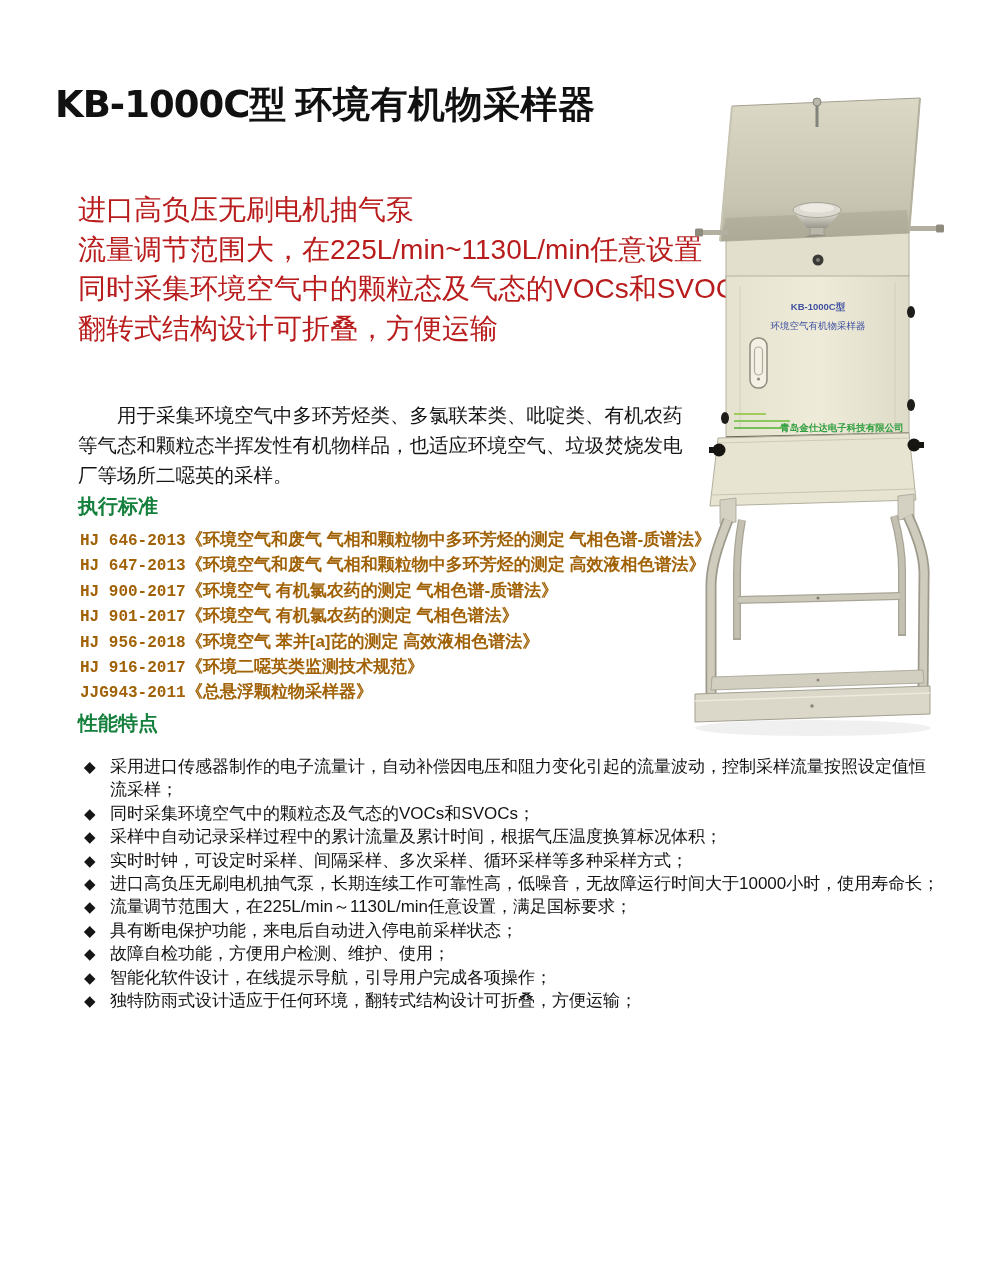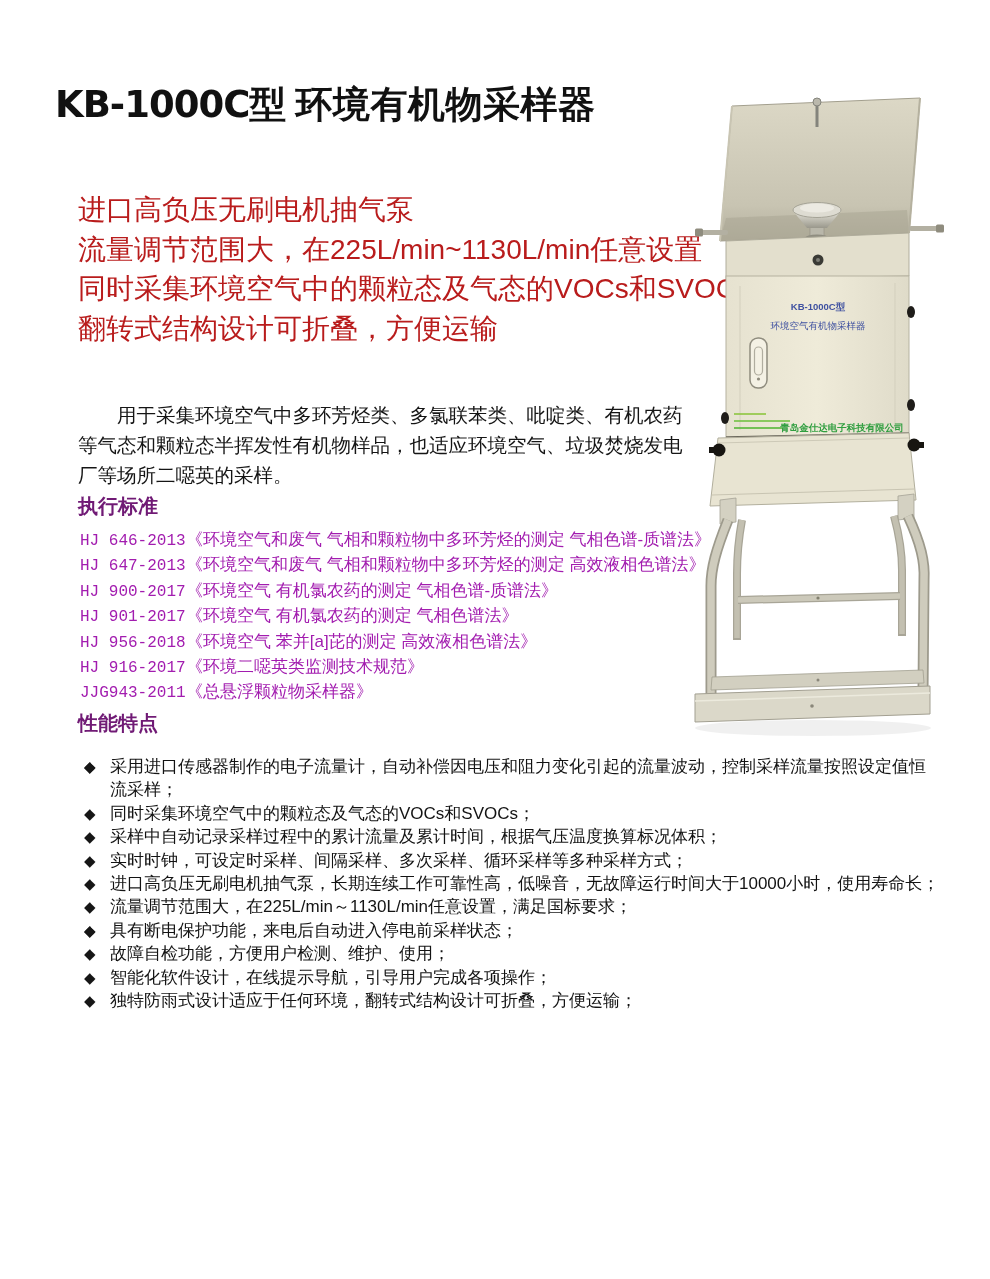--- a/index.html
+++ b/index.html
@@ -11,25 +11,25 @@
   }
   
   .title{position:absolute;left:55px;top:55px;font-size:37px;font-weight:bold;white-space:nowrap;letter-spacing:0.5px;}
   .title .model{font-family:"DejaVu Sans","Liberation Sans",sans-serif;font-weight:900;letter-spacing:-1px;margin-right:10px;}
   
   .highlights{position:absolute;left:78px;top:190px;font-size:28px;line-height:39.5px;color:#b91c1c;}
   .highlights div{white-space:nowrap;}
   
   .intro{position:absolute;left:78px;top:400px;width:612px;font-size:19.5px;line-height:30px;text-indent:2em;margin:0;color:#151515;}
   
-  .sec-h{position:absolute;font-size:20px;font-weight:bold;margin:0;color:#701a75;}
+  .sec-h{position:absolute;font-size:20px;font-weight:bold;margin:0;color:#15803d;}
   #std-h{left:78px;top:493px;}
   #feat-h{left:78px;top:710px;}
   
-  .standards{position:absolute;left:80px;top:528px;margin:0;padding:0;list-style:none;font-size:17px;line-height:24.4px;color:#a21caf;}
+  .standards{position:absolute;left:80px;top:528px;margin:0;padding:0;list-style:none;font-size:17px;line-height:24.4px;color:#a16207;font-weight:bold;}
   .standards li{white-space:nowrap;}
   .standards .code{display:inline-block;width:106px;font-family:"Liberation Mono","DejaVu Sans Mono",monospace;font-size:16px;}
   
   .bullets{position:absolute;left:84px;top:755px;width:858px;margin:0;padding:0;list-style:none;font-size:17px;line-height:23.4px;color:#131313;}
   .bullets li{position:relative;padding-left:26px;}
   .bullets .diamond{position:absolute;left:0;top:0;font-size:15px;color:#161616;}
   
   .cfg-h{position:absolute;font-size:23px;font-weight:600;margin:0;color:#0c0c0c;}
   #std-cfg{left:78px;top:1092px;}
   #opt-cfg{left:373px;top:1092px;}

